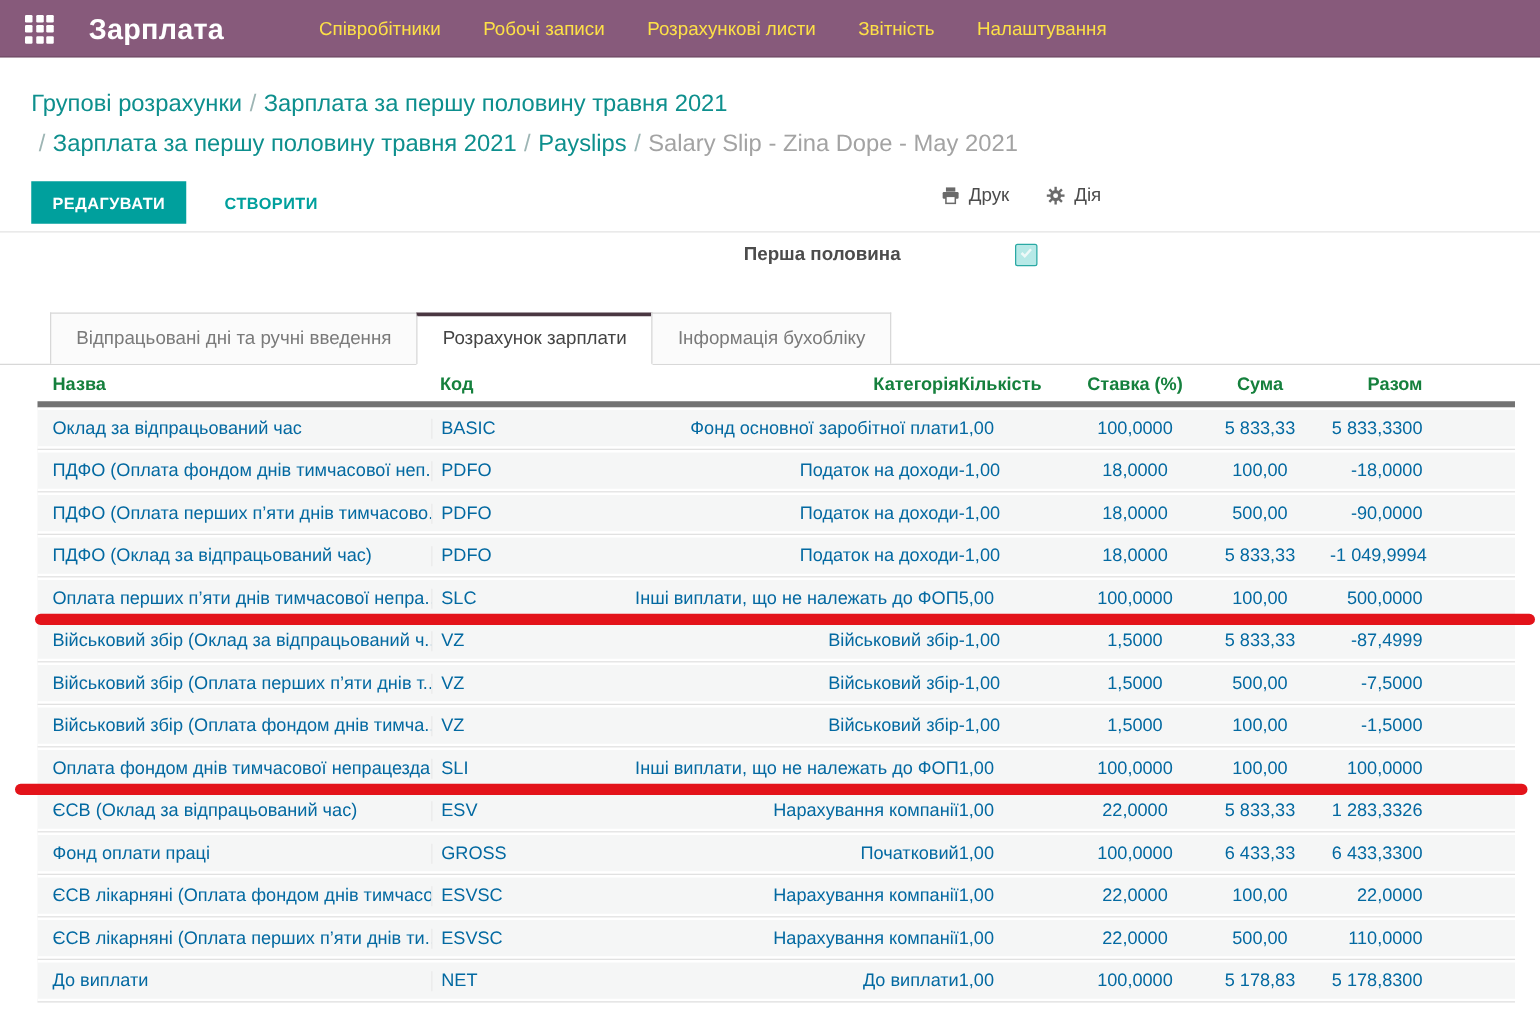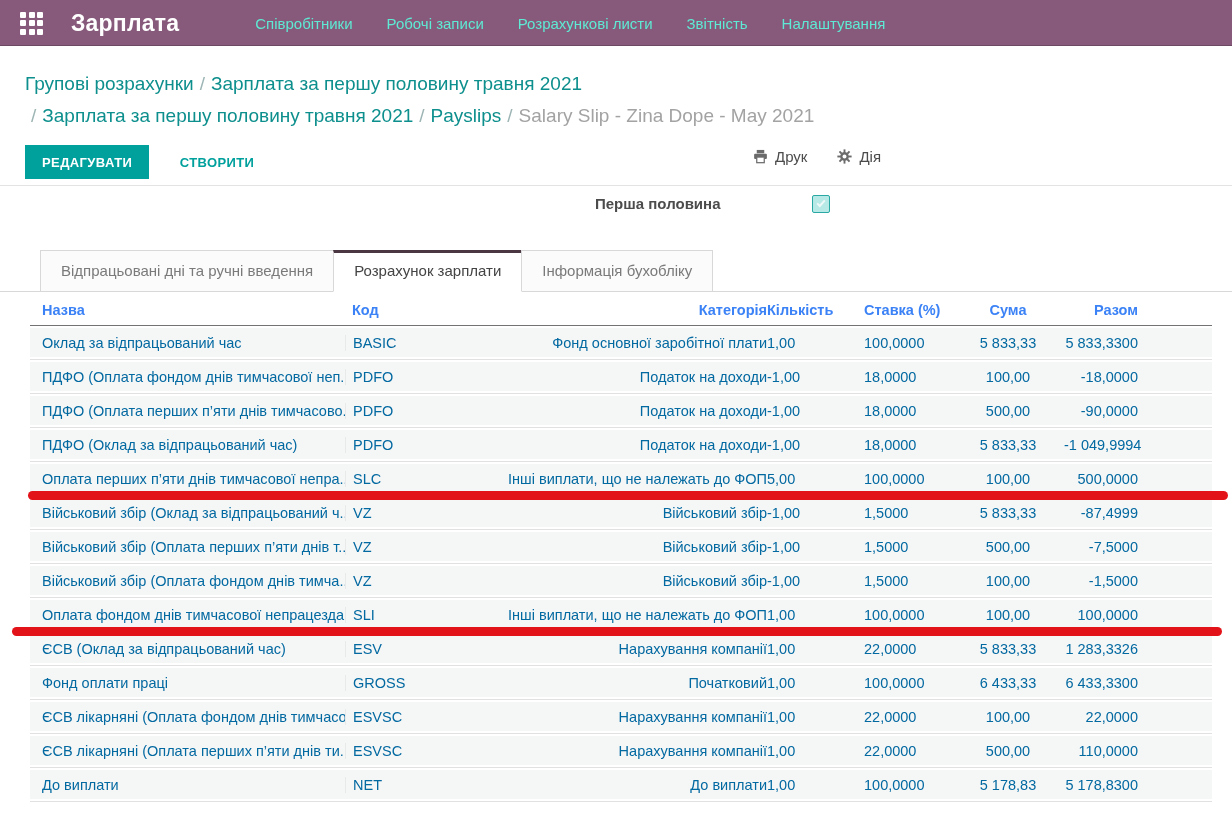--- a/index.html
+++ b/index.html
@@ -7,21 +7,21 @@
   body { font-family:"Liberation Sans","DejaVu Sans",sans-serif; color:#4c4c4c; }
   .screen { position:relative; width:1232px; height:815px; background:#fff; overflow:hidden; }
 
   
   .navbar { height:46px; background:#875A7B; display:flex; align-items:center; padding-left:20px;
             box-shadow:inset 0 -1px 0 rgba(0,0,0,.18); }
   .grid-icon { display:inline-grid; grid-template-columns:repeat(3,6px); grid-auto-rows:6px; gap:2.5px; cursor:pointer; }
   .grid-icon span { background:#fff; border-radius:1px; }
   .app-title { color:#fff; font-size:23px; font-weight:bold; margin-left:28px; letter-spacing:.2px; cursor:pointer; }
   .top-menu { display:flex; margin-left:76px; gap:34px; }
-  .top-menu .menu-item { color:#5eead4; font-size:15px; cursor:pointer; white-space:nowrap; }
+  .top-menu .menu-item { color:#fde047; font-size:15px; cursor:pointer; white-space:nowrap; }
 
   
   .breadcrumbs { padding:22px 0 0 25px; font-size:19px; line-height:32px; }
   .breadcrumbs .bc-line { white-space:nowrap; }
   .bc-link { color:#0d8f8d; text-decoration:none; cursor:pointer; }
   .bc-sep { color:#9db5b4; padding:0 6px; }
   .bc-current { color:#a3a3a3; }
 
   
   .control-panel { margin-top:13px; padding:0 0 6px 25px; border-bottom:1px solid #e3e3e3; position:relative; height:41px; }
@@ -44,30 +44,30 @@
 
   
   .tabs { display:flex; align-items:flex-end; margin-top:33px; border-bottom:1px solid #d8d8d8; padding-left:40px; height:42px; }
   .tab { height:41px; line-height:40px; padding:0 20px; font-size:15px; color:#7a7a7a; background:#fbfbfb;
          border:1px solid #d8d8d8; border-bottom:none; margin-right:-1px; cursor:pointer; white-space:nowrap; }
   .tab.active { background:#fff; color:#444; border-top:3px solid #4a3742; line-height:36px; height:42px;
                 margin-bottom:-1px; border-bottom:1px solid #fff; font-weight:normal; }
 
   
   .table-wrap { position:relative; margin:2px 20px 0 30px; width:1182px; }
-  .t-head { display:flex; align-items:center; height:32px; border-bottom:1px solid #737373;
-            font-weight:bold; color:#3b82f6; font-size:14.5px; }
+  .t-head { display:flex; align-items:center; height:32px; border-bottom:5px solid #737373;
+            font-weight:bold; color:#15803d; font-size:14.5px; }
   .t-row { display:flex; align-items:center; height:34px; background:#f5f6f6; border-bottom:1px solid #e1e1e1;
            box-shadow:inset 0 2px 0 #fff, inset 0 -2px 0 #fff; color:#0369a1; font-size:14.5px; cursor:pointer; }
   .t-cell { overflow:hidden; white-space:nowrap; }
   .c-name { flex:0 0 315px; padding-left:12px; }
   .c-code { flex:0 0 62px;  padding-left:7px; border-left:1px solid #e9e9e9; }
   .c-cat  { flex:0 0 360px; padding-left:7px;text-align:right; }
   .c-qty  { flex:0 0 97px;  padding-right:10px; text-align:left; }
-  .c-rate { flex:0 0 98px;  padding-right:10px; text-align:left; }
+  .c-rate { flex:0 0 98px;  padding-right:10px; text-align:center; }
   .c-amt  { flex:0 0 102px; padding-right:10px; text-align:center; }
   .c-tot  { flex:0 0 84px;  padding-right:10px; text-align:right; }
   .c-pad  { flex:1 1 auto; border-left:1px solid #e9e9e9; }
   .t-head .t-cell { border-left:none; }
 
   
   .red-line { position:absolute; height:9px; border-radius:5px; background:#e3131a; }
 </style>
 </head>
 <body>

